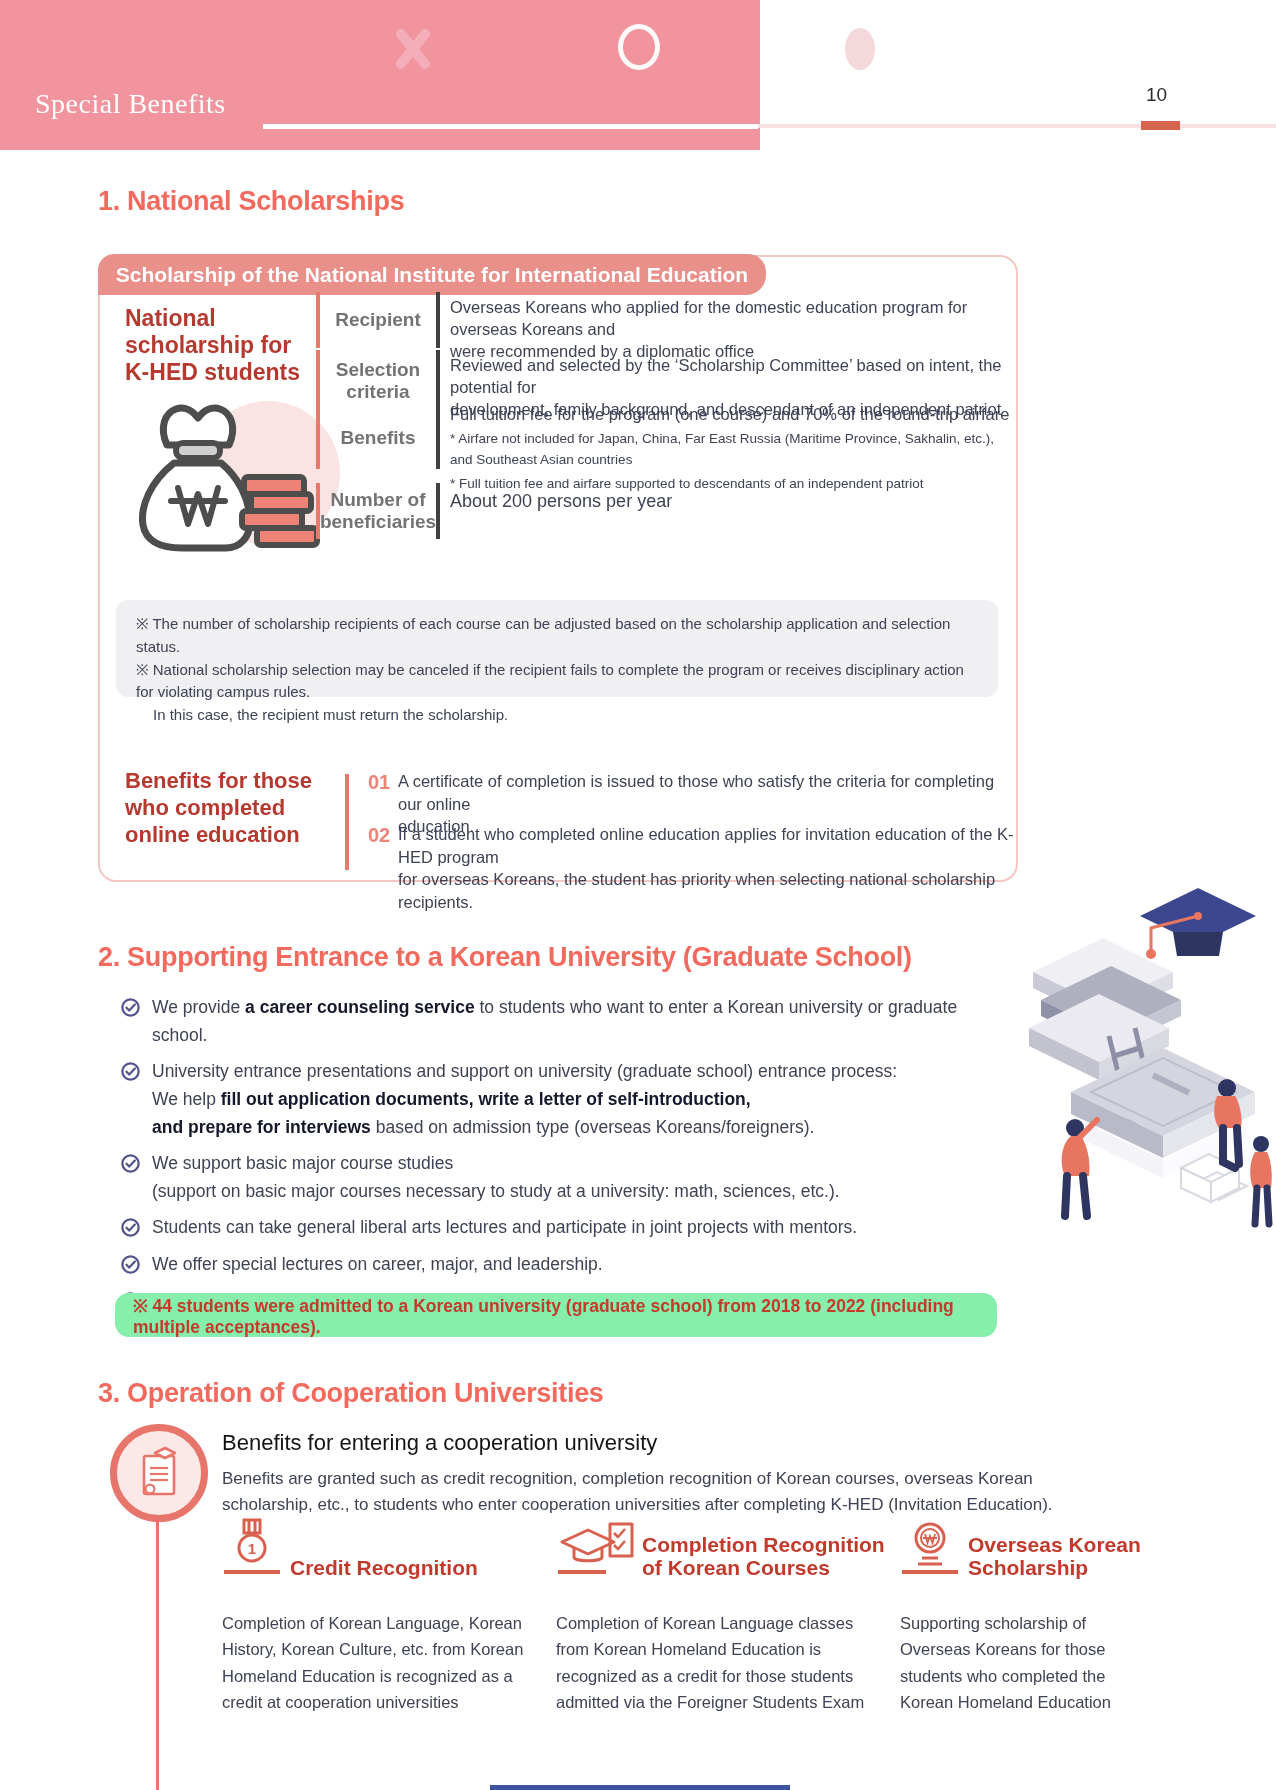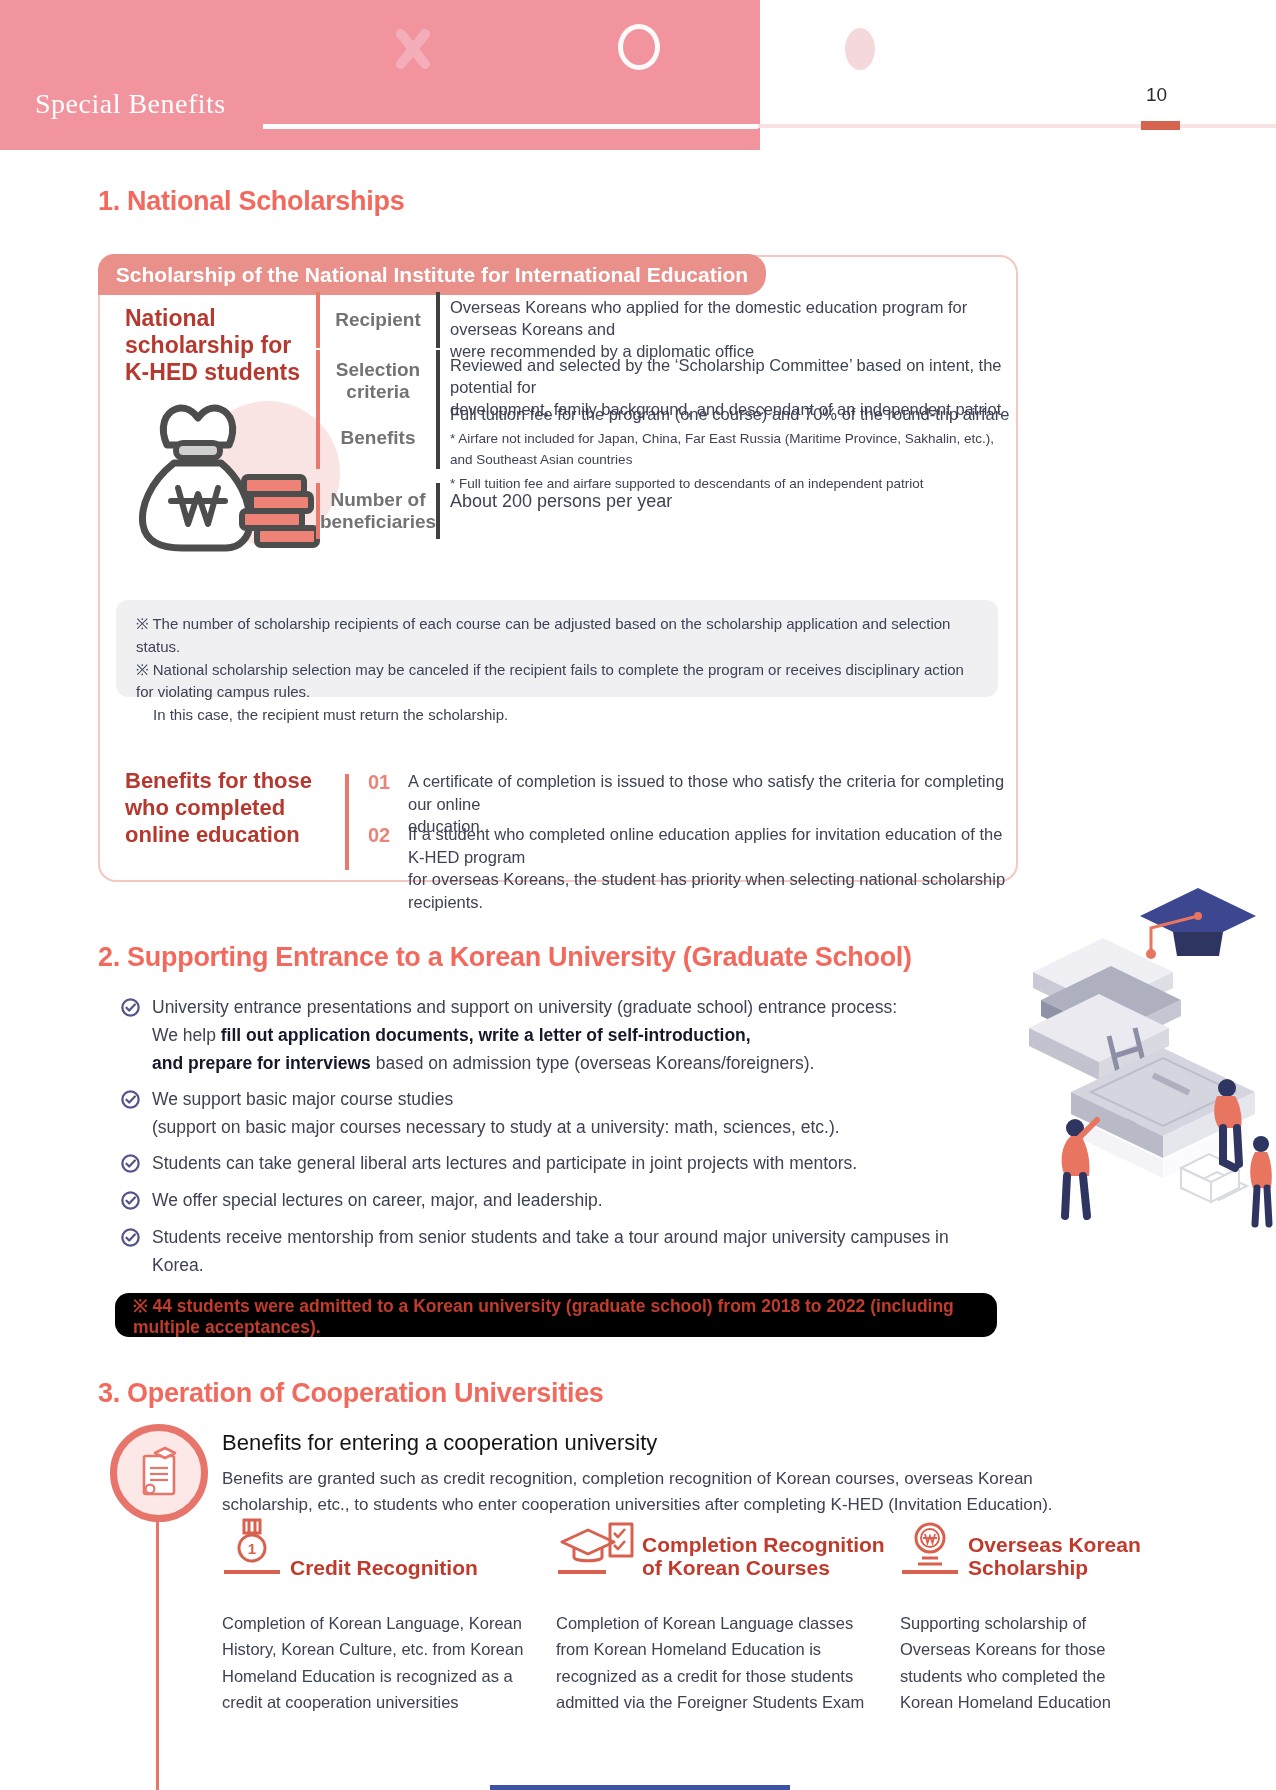--- a/index.html
+++ b/index.html
@@ -45,32 +45,32 @@
   .star-note{font-size:13.5px;line-height:1.55;color:#3E4254;margin-top:3px}
 
   .graybox{left:116px;top:600px;width:882px;height:97px;background:#F0F0F3;border-radius:12px;
            padding:13px 20px;font-size:15px;line-height:1.52;color:#3E4254}
   .graybox .indent{padding-left:17px}
 
   .badge2{left:98px;top:712px;width:772px;height:41px;background:#E9908A;border-radius:0 20px 20px 0;
           display:flex;align-items:center;padding-left:47px;color:#fff;font-size:21px;font-weight:700}
   .online-title{left:125px;top:768px;width:230px;font-size:22px;font-weight:700;color:#B5392F;line-height:1.22}
   .online-divider{left:345px;top:774px;width:4px;height:96px;background:#E9786D}
-  .online-item{left:368px;width:650px;display:flex;gap:10px}
+  .online-item{left:368px;width:650px;display:flex;}
   .oi1{top:770px}.oi2{top:823px}
   .online-num{font-size:20px;font-weight:700;color:#EB8478;flex:0 0 30px;line-height:1.25}
   .online-text{font-size:16.5px;line-height:1.37;color:#3E4254}
 
   
   .bullets{left:120px;top:993px;width:880px;list-style:none}
   .bullet{display:flex;gap:11px;margin-bottom:8px}
   .bullet .chk{flex:0 0 21px;margin-top:4px}
   .bullet .bt{font-size:17.5px;line-height:28px;color:#3E4254;white-space:pre-line}
   .bt .b{font-weight:700;color:#15182a}
-  .s2-note{left:115px;top:1293px;width:882px;height:44px;background:#000000;border-radius:14px;
+  .s2-note{left:115px;top:1293px;width:882px;height:44px;background:#86efac;border-radius:14px;
            display:flex;align-items:center;padding:0 18px;font-size:17.5px;font-weight:700;color:#C23B2B}
   .illus{left:1013px;top:876px;width:263px;height:372px}
 
   
   .cert-circle{left:110px;top:1424px;width:98px;height:98px;border:7px solid #E8756B;border-radius:50%;
                background:#FCE9E7;display:flex;align-items:center;justify-content:center}
   .vline{left:156px;top:1520px;width:3px;height:270px;background:#E8756B}
   .s3-sub{left:222px;top:1430px;font-size:22px;font-weight:400;color:#141414}
   .s3-desc{left:222px;top:1466px;width:850px;font-size:17px;line-height:1.5;color:#3E4254}
   .coop-col{top:1520px}
@@ -164,20 +164,27 @@
   </div>
   <div class="abs online-item oi2">
     <div class="online-num">02</div>
     <div class="online-text preline">If a student who completed online education applies for invitation education of the K-HED program
 for overseas Koreans, the student has priority when selecting national scholarship recipients.</div>
   </div>
 
   <div class="abs sec-title s2-title">2. Supporting Entrance to a Korean University (Graduate School)</div>
 
   <ul class="abs bullets">
+    <li class="bullet">
+      <span class="chk"><svg width="21" height="21" viewBox="0 0 24 24">
+            <circle cx="12" cy="12" r="9.3" fill="none" stroke="#54548C" stroke-width="2.6"></circle>
+            <path d="M7.4 12.3 l3.1 3.1 L17 8.6" fill="none" stroke="#54548C" stroke-width="2.6" stroke-linecap="round" stroke-linejoin="round"></path>
+          </svg></span>
+      <span class="bt"><span>We provide </span><span class="b">a career counseling service</span><span> to students who want to enter a Korean university or graduate school.</span></span>
+    </li>
     <li class="bullet">
       <span class="chk"><svg width="21" height="21" viewBox="0 0 24 24">
             <circle cx="12" cy="12" r="9.3" fill="none" stroke="#54548C" stroke-width="2.6"></circle>
             <path d="M7.4 12.3 l3.1 3.1 L17 8.6" fill="none" stroke="#54548C" stroke-width="2.6" stroke-linecap="round" stroke-linejoin="round"></path>
           </svg></span>
       <span class="bt"><span>University entrance presentations and support on university (graduate school) entrance process:
 We help </span><span class="b">fill out application documents, write a letter of self-introduction,
 and prepare for interviews</span><span> based on admission type (overseas Koreans/foreigners).</span></span>
     </li>
     <li class="bullet">

